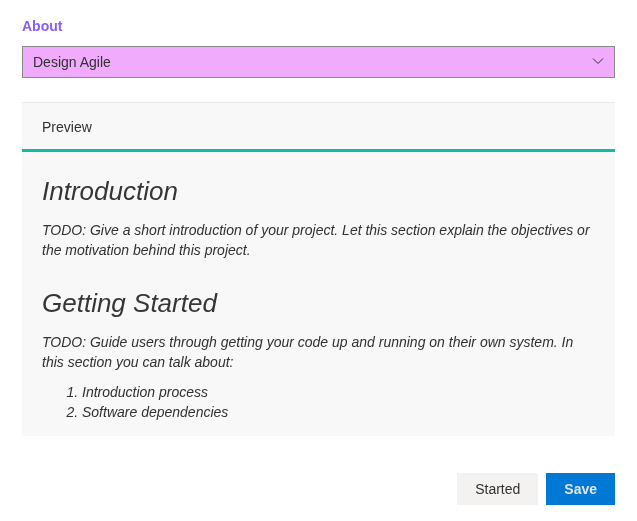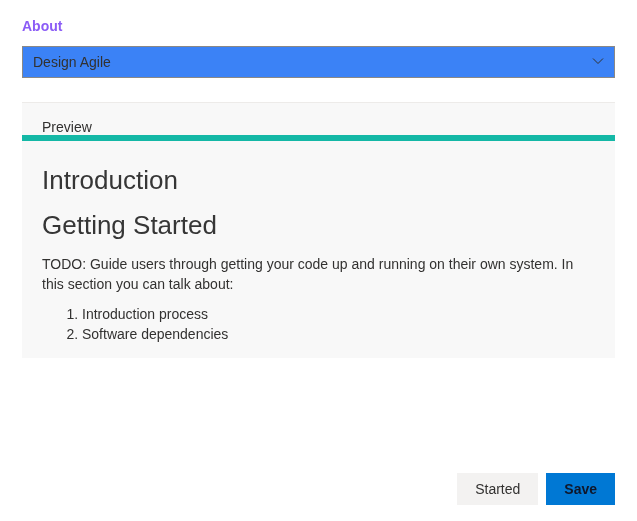--- a/index.html
+++ b/index.html
@@ -51,38 +51,39 @@
     .dropdown {
       width: 100%;
       height: 32px;
       border: 1px solid #8a8886;
       padding: 0 10px;
       display: flex;
       align-items: center;
       justify-content: space-between;
       cursor: pointer;
       margin-bottom: 24px;
-      background: #3b82f6;
+      background: #f0abfc;
     }
     .preview-panel {
       background: #f8f8f8;
       border-top: 1px solid #edebe9;
     }
     .preview-tab-bar {
-      padding: 16px 20px 0 20px;
-      border-bottom: 6px solid #14b8a6;
+      padding: 16px 20px 14px 20px;
+      border-bottom: 3px solid #14b8a6;
     }
     .preview-tab-label {
       color: #323130;
       font-size: 14px;
     }
     .preview-content {
       padding: 24px 20px 12px 20px;
       font-size: 14px;
       color: #323130;
+      font-style: italic;
     }
     .md-h1 {
       font-size: 26px;
       font-weight: 400;
       color: #363636;
       margin-bottom: 14px;
     }
     .md-p {
       margin-bottom: 28px;
       color: #323130;
@@ -107,21 +108,21 @@
       border: none;
       cursor: pointer;
       font-family: inherit;
     }
     .btn-secondary {
       background: #f3f2f1;
       color: #323130;
     }
     .btn-primary {
       background: #0078d4;
-      color: #0f172a;
+      color: #e5e5e5;
       font-weight: 600;
     }
   </style>
 </head>
 <body>
 
 <div class="container">
   <div class="heading">About</div>
 
 
@@ -133,20 +134,21 @@
         </svg>
     </span>
   </div>
 
   <div class="preview-panel">
     <div class="preview-tab-bar">
       <span class="preview-tab-label">Preview</span>
     </div>
     <div class="preview-content">
       <div class="md-h1">Introduction</div>
+      <div class="md-p">TODO: Give a short introduction of your project. Let this section explain the objectives or the motivation behind this project.</div>
       <div class="md-h1">Getting Started</div>
       <div class="md-p" style="margin-bottom:12px">TODO: Guide users through getting your code up and running on their own system. In this section you can talk about:</div>
       <ol class="md-ol">
         <li>Introduction process</li>
         <li>Software dependencies</li>
       </ol>
     </div>
   </div>
 </div>
 

